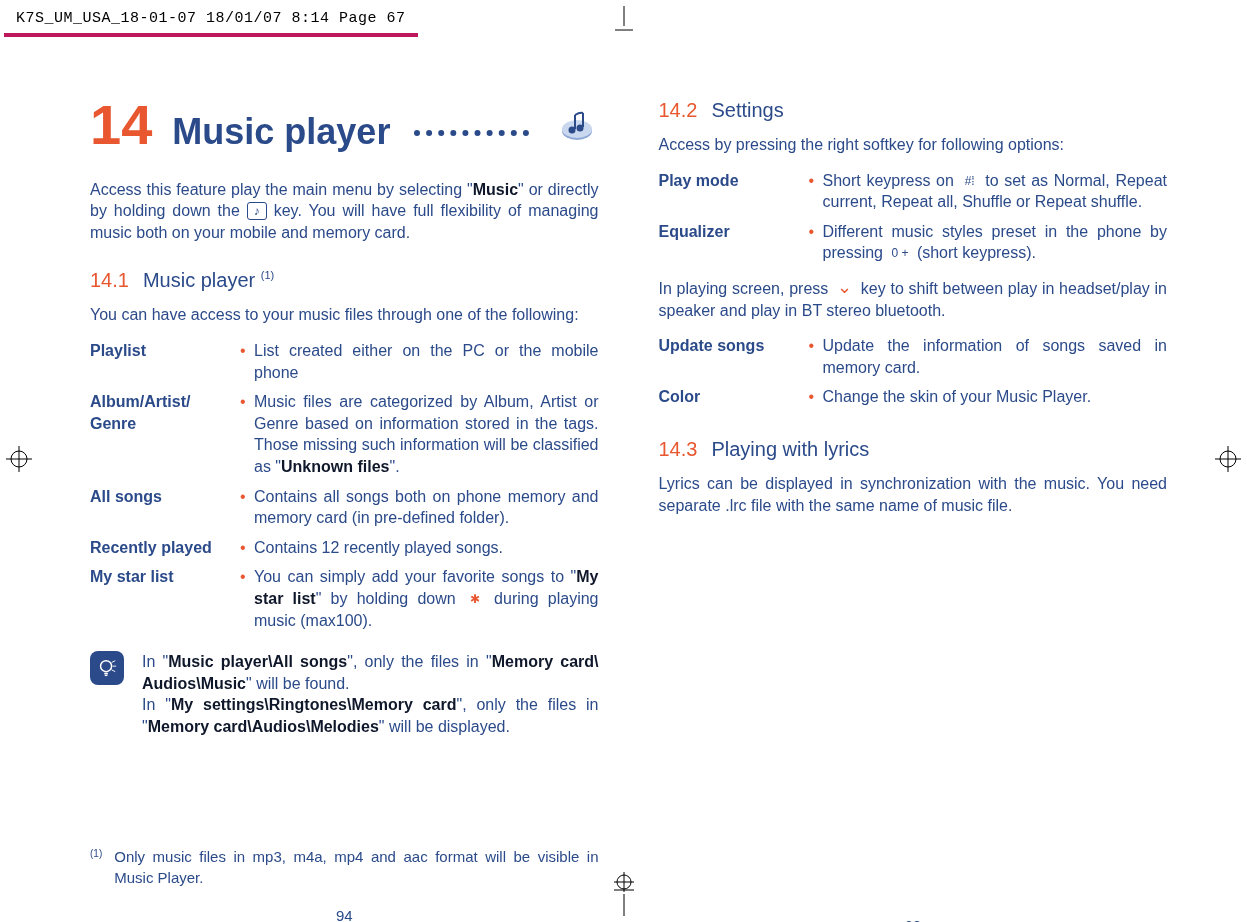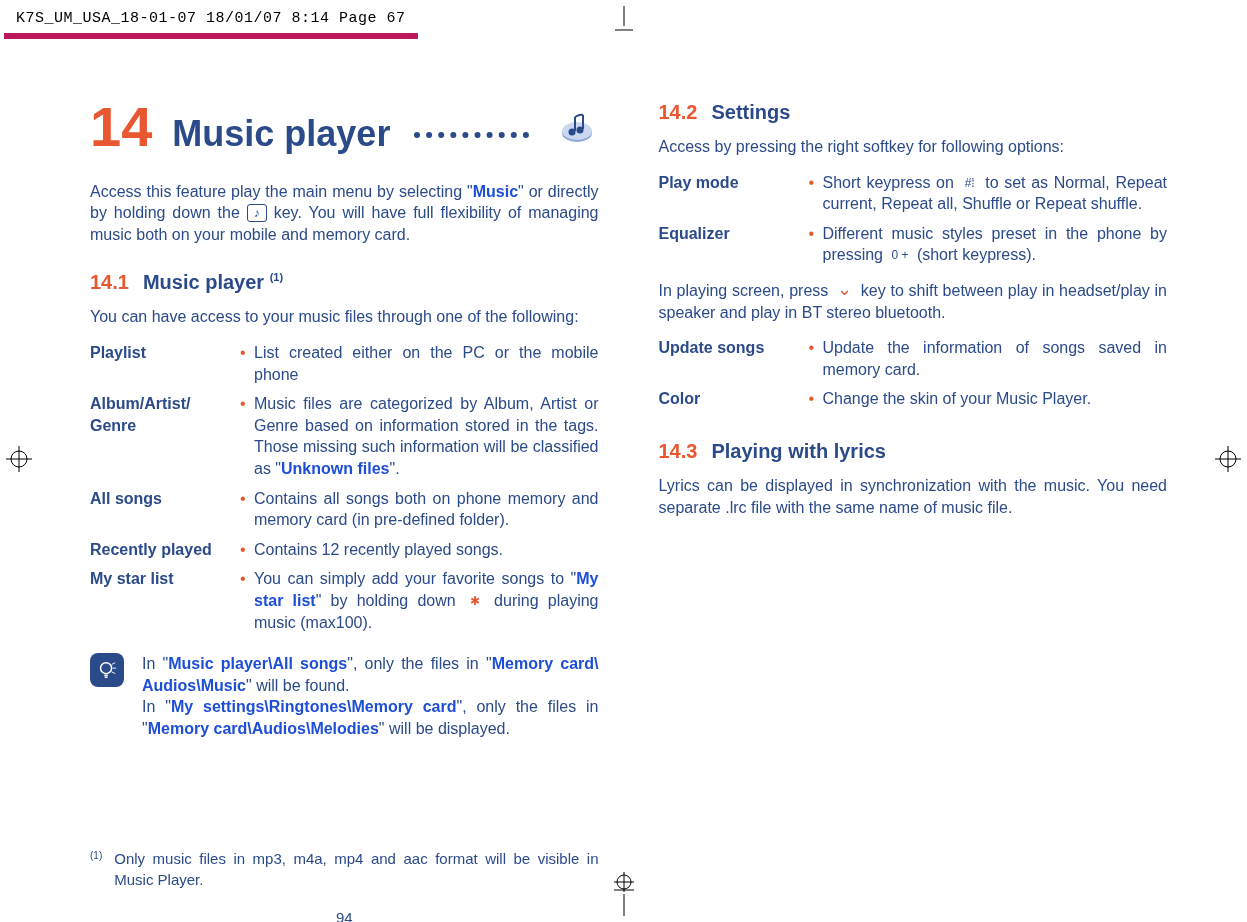--- a/index.html
+++ b/index.html
@@ -9,21 +9,21 @@
     color: #2b4a8a;
     width: 1247px;
     height: 922px;
     position: relative;
   }
   .header-bar {
     font-family: "Courier New", monospace;
     font-size: 15px;
     color: #000;
     padding: 6px 12px;
-    border-bottom: 6px solid #be185d;
+    border-bottom: 4px solid #be185d;
     display: inline-block;
     margin: 4px 0 0 4px;
     letter-spacing: 0.5px;
   }
   .spread {
     display: flex;
     gap: 60px;
     padding: 60px 80px 20px 90px;
   }
   .page {
@@ -56,21 +56,21 @@
     top: -8px;
     margin-left: 4px;
     margin-right: 6px;
   }
   .music-icon {
     width: 44px;
     height: 40px;
     align-self: center;
   }
   .intro { text-align: justify; margin-bottom: 22px; }
-  .h2 { font-size: 20px; font-weight: bold; margin: 24px 0 10px 0; }
+  .h2 { font-size: 20px; font-weight: normal; margin: 24px 0 10px 0; }
   .h2 .sec-num { color: #e8572f; margin-right: 14px; }
   .h2 .sup { font-size: 11px; vertical-align: super; }
   .lead { margin-bottom: 10px; }
   .def-table { width: 100%; border-collapse: collapse; }
   .def-table td { vertical-align: top; padding: 4px 0; }
   .term { font-weight: bold; width: 150px; padding-right: 6px; }
   .bul { color: #e8572f; width: 14px; }
   .desc { text-align: justify; }
   .key {
     display: inline-block;
@@ -101,21 +101,21 @@
   .crop-top { top: 6px; }
   .crop-bot { bottom: 6px; }
   .crop svg { display: block; }
   .reg-left, .reg-right {
     position: absolute;
     top: 50%;
     transform: translateY(-50%);
   }
   .reg-left { left: 6px; }
   .reg-right { right: 6px; }
-  strong, b { color: #1d4ed8; }
+  strong, b { color: #0f172a; }
 </style>
 </head>
 <body>
 
 
 
 
 <div class="crop crop-top">
   <svg width="18" height="28" viewBox="0 0 18 28">
       <line x1="9" y1="0" x2="9" y2="20" stroke="#000"></line>

